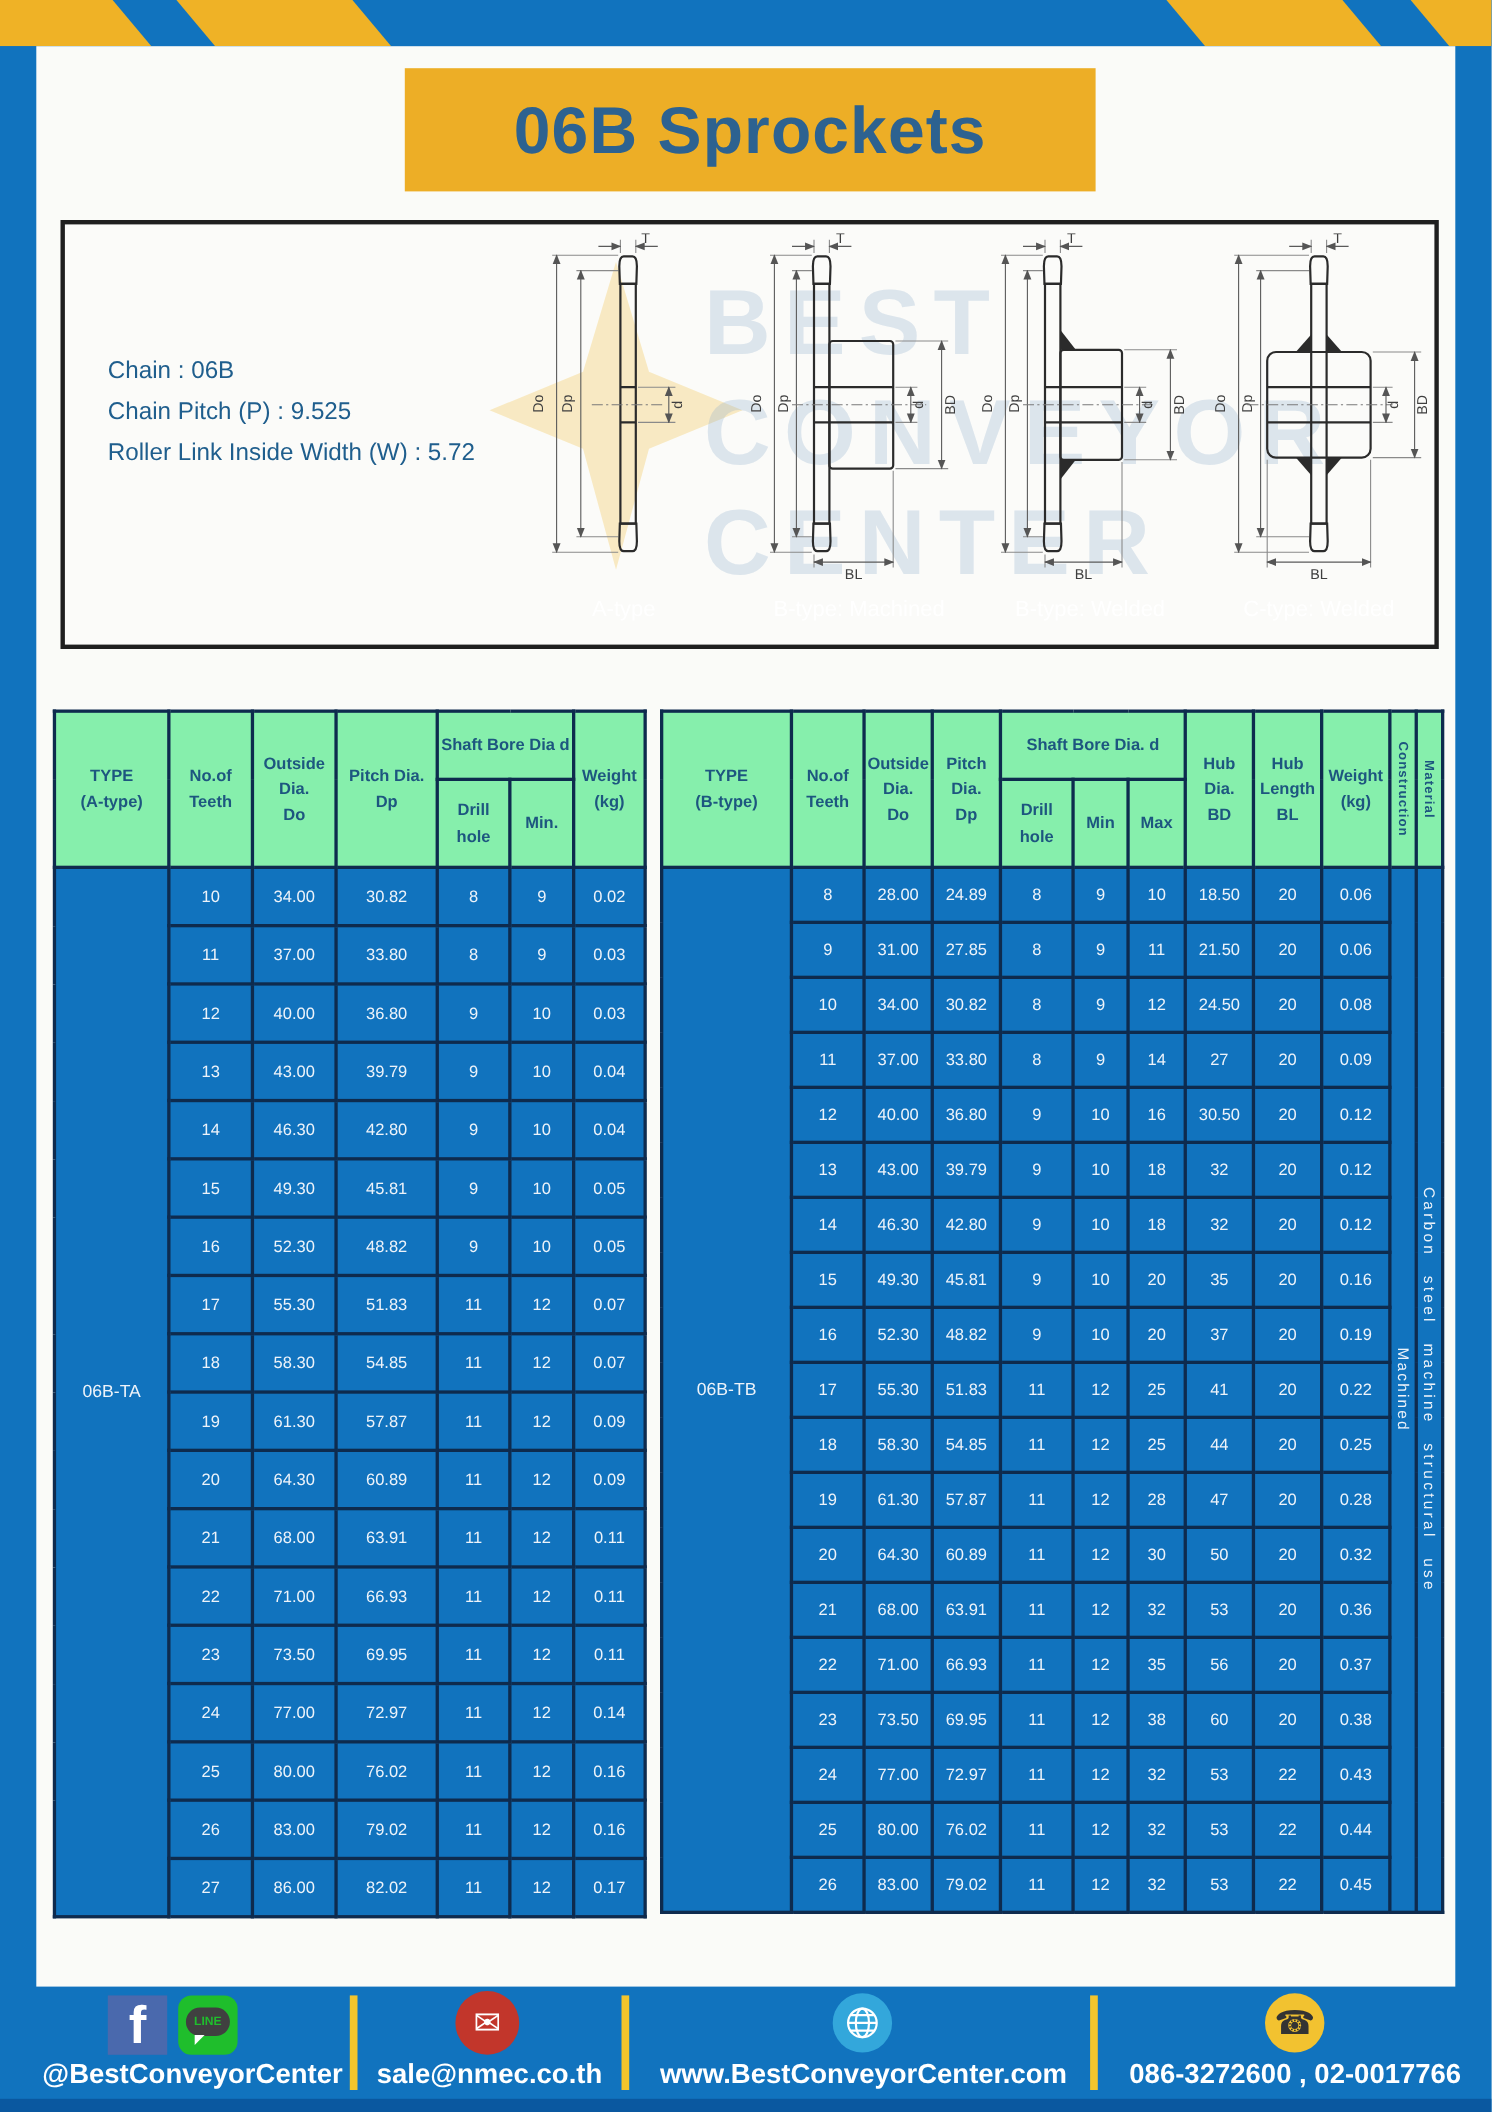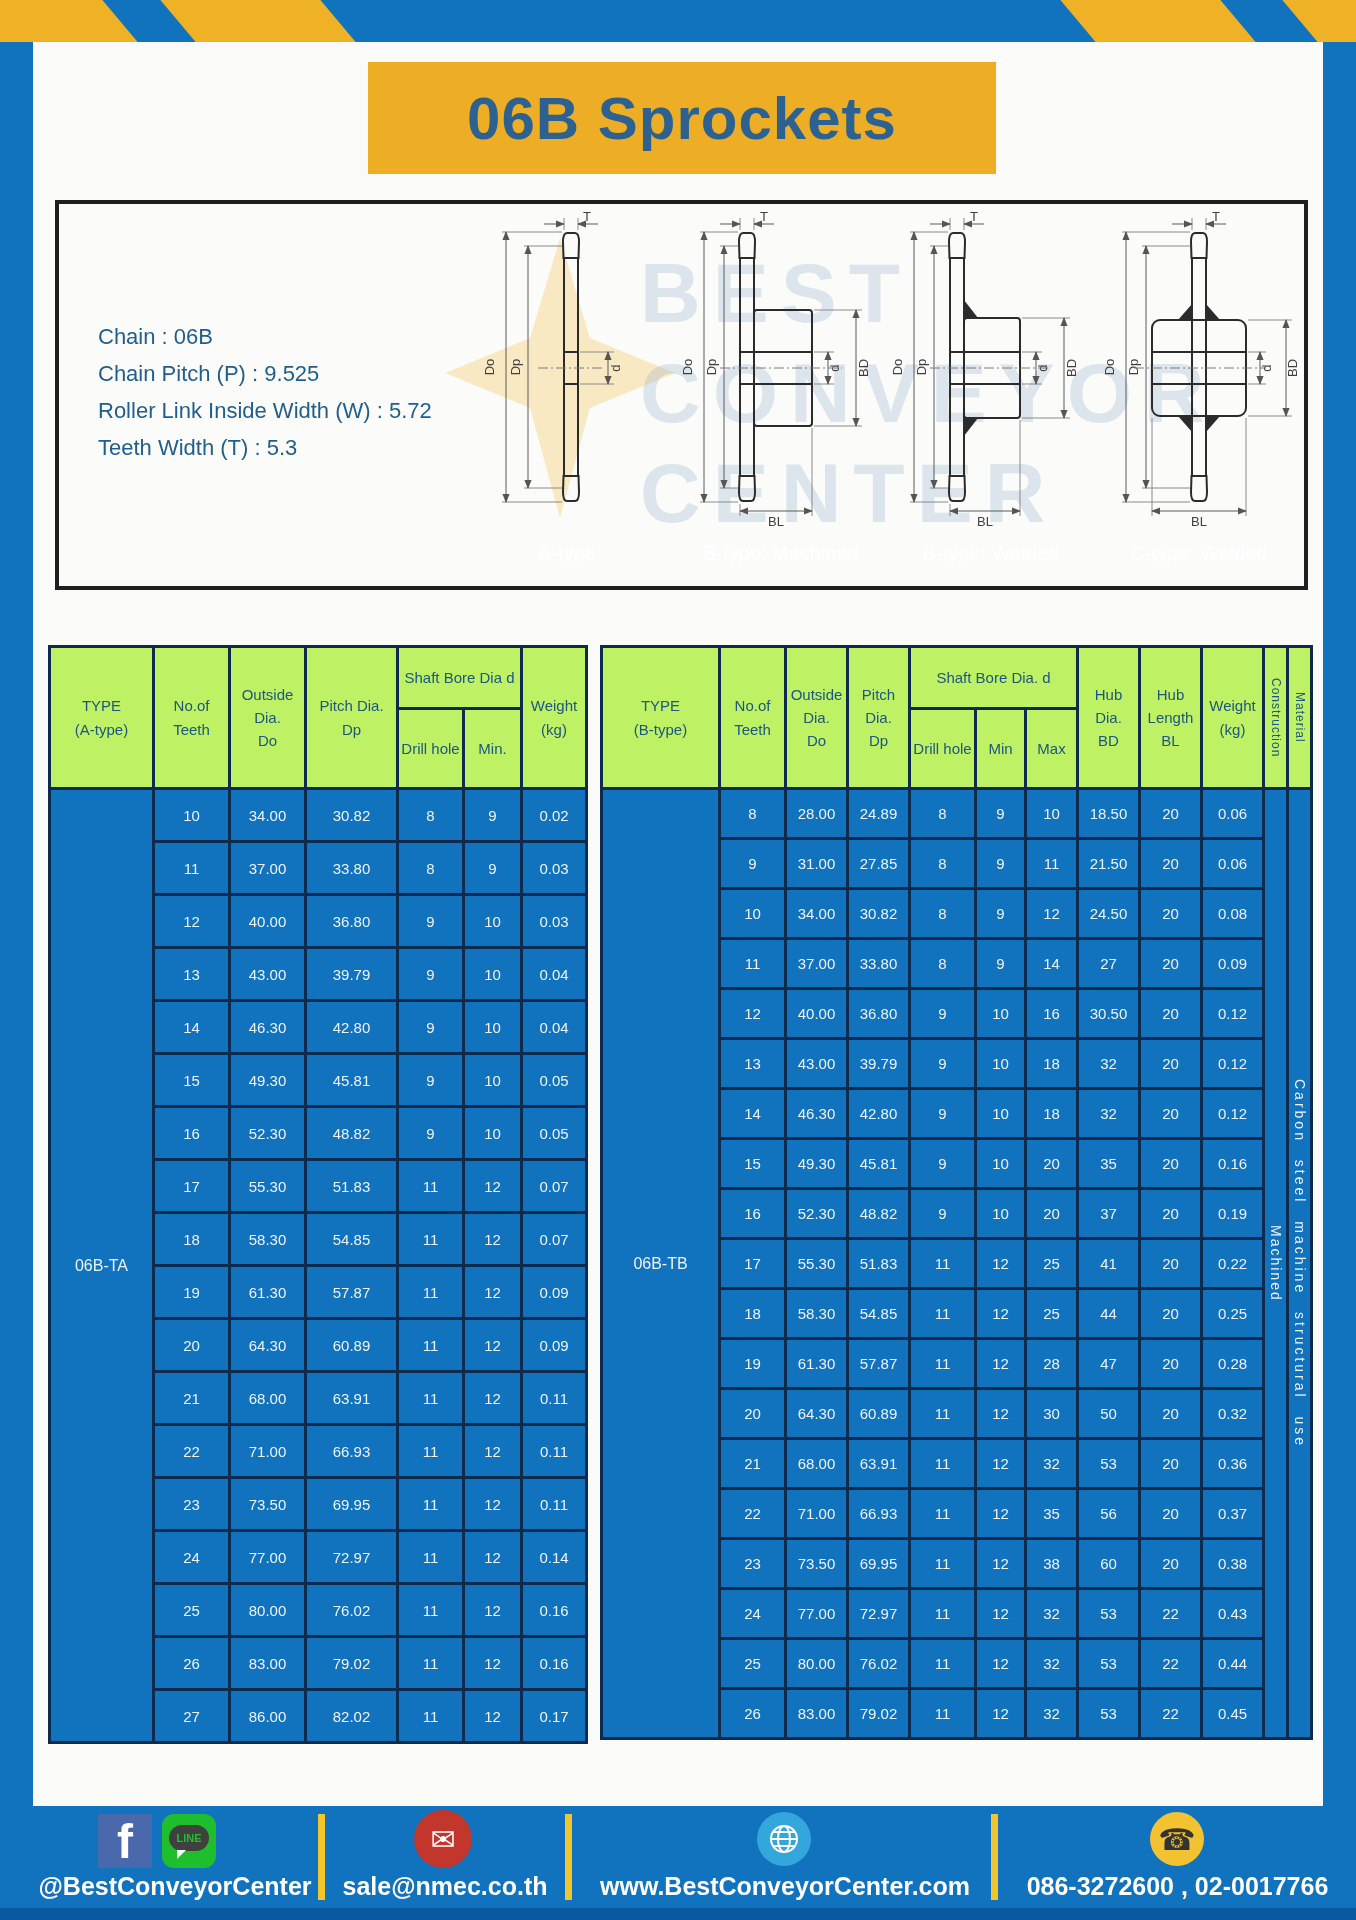--- a/index.html
+++ b/index.html
@@ -34,21 +34,21 @@
   .weld{fill:#2B2B2B;stroke:none;}
   .cl{stroke:#7a7a7a;stroke-width:1;stroke-dasharray:10 3 2 3;}
   .ext{stroke:#8a8a8a;stroke-width:1;}
   .dim{stroke:#5a5a5a;stroke-width:1;}
   .dimtext{font-size:13px;fill:#3f3f3f;font-family:"Liberation Sans",sans-serif;}
   
   table{border-collapse:collapse;table-layout:fixed;position:absolute;}
   .ta{left:48px;top:645px;width:537px;}
   .tb{left:600px;top:645px;width:710px;}
   th,td{border:3px solid #0E2B4E;text-align:center;vertical-align:middle;padding:0;box-sizing:border-box;}
-  th{background:#bef264;color:#1D567F;font-size:15px;font-weight:normal;white-space:pre-line;line-height:1.55;}
+  th{background:#86efac;color:#1D567F;font-size:15px;font-weight:bold;white-space:pre-line;line-height:1.55;}
   td{background:#1173BE;color:#EDF3FA;font-size:15px;}
   .ta tbody tr{height:53px;} .tb tbody tr{height:50px;}
   .hr1{height:62px;} .hr2{height:80px;}
   th.vert{writing-mode:vertical-rl;font-size:12px;letter-spacing:1px;line-height:1;}
   td.vert-cell{writing-mode:vertical-rl;font-size:14px;letter-spacing:2px;}
   td.material{letter-spacing:3px;word-spacing:10px;}
   td.type-cell{font-size:16px;}
   
   .footer-label{position:absolute;top:1872px;font-size:25px;font-weight:bold;color:#FFFFFF;text-align:center;}
   .divider{position:absolute;top:1814px;width:7px;height:86px;background:#F3C52C;}
@@ -98,21 +98,20 @@
   <path d="M120,10 L150,110 L235,145 L150,180 L120,290 L90,180 L5,145 L90,110 Z" fill="#F6D98E"></path>
 </svg>
 <div class="watermark-text">BEST
 CONVEYOR
 CENTER</div>
 
 <div class="specs-block">
   <div>Chain  : 06B</div>
   <div>Chain Pitch (P)  :  9.525</div>
   <div>Roller Link Inside Width (W)  :  5.72</div>
-  <div>Teeth Width (T)  :  5.3</div>
 </div>
 
 <div class="drawing dA">
   <svg width="190" height="316" viewBox="0 0 190 316">
     <line class="ext" x1="92" y1="18" x2="92" y2="6"></line>
       <line class="ext" x1="106" y1="18" x2="106" y2="6"></line>
     <line class="dim" x1="72" y1="12" x2="92" y2="12" marker-end="url(#arr)"></line>
     <line class="dim" x1="126" y1="12" x2="106" y2="12" marker-end="url(#arr)"></line>
     <text class="dimtext" x="115" y="9" text-anchor="middle">T</text>
     <line class="ext" x1="30" y1="20" x2="90" y2="20"></line>

